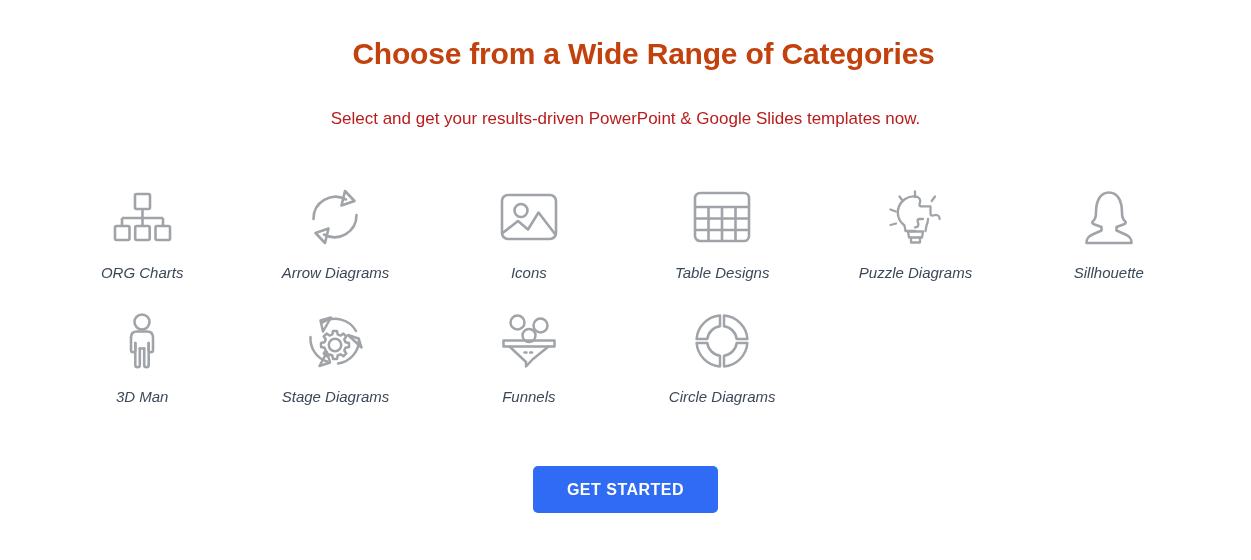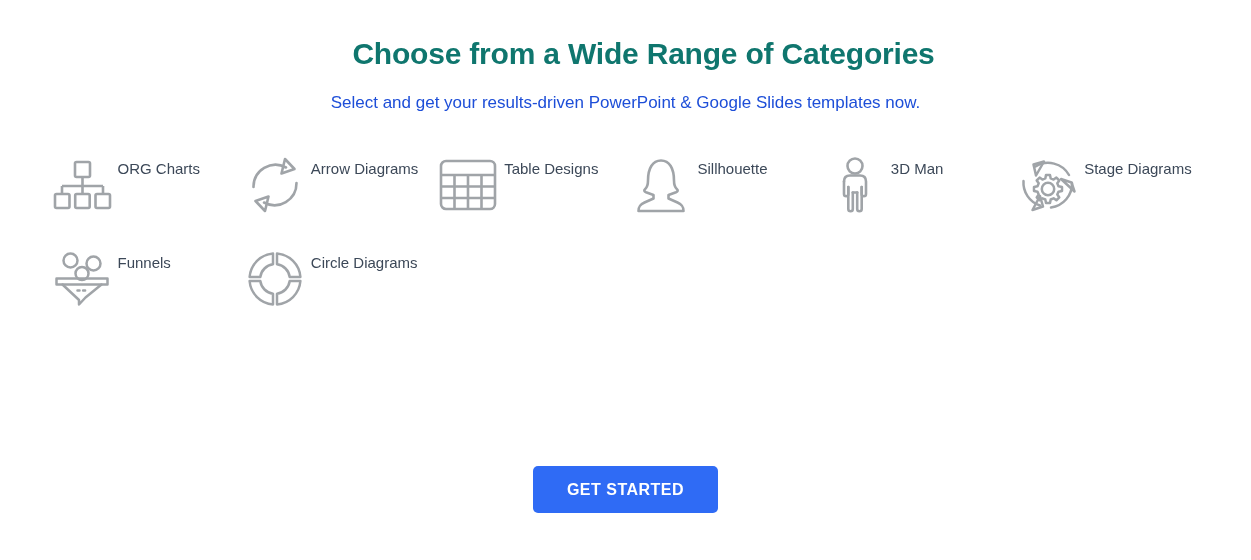--- a/index.html
+++ b/index.html
@@ -20,47 +20,49 @@
     height: 560px;
     background: #ffffff;
   }
   .page-title {
     margin: 0;
     padding-top: 34px;
     text-align: center;
     font-size: 30px;
     line-height: 40px;
     font-weight: bold;
-    color: #0f766e;
+    color: #c2410c;
     letter-spacing: -0.2px;
     padding-left: 36px;
   }
   .page-subtitle {
-    margin: 0;
+    margin: 16px;
     padding-top: 17px;
     text-align: center;
     font-size: 17px;
     line-height: 24px;
     font-weight: normal;
-    color: #1d4ed8;
+    color: #b91c1c;
   }
   .category-grid {
     margin: 0 auto;
     padding-top: 28px;
     width: 1160px;
     display: grid;
     grid-template-columns: repeat(6, 1fr);
     grid-row-gap: 12px;
   }
   .category-item {
     display: flex;
-    flex-direction: row;
+    flex-direction: column;
+    align-items: center;
     justify-content: flex-start;
     padding: 6px 0 4px 0;
     cursor: pointer;
+    font-style: italic;
   }
   .category-icon {
     width: 72px;
     height: 72px;
     display: flex;
     align-items: center;
     justify-content: center;
   }
   .category-icon svg {
     display: block;
@@ -124,33 +126,57 @@
         <svg width="60" height="58" viewBox="0 0 60 58" fill="none" stroke="#a0a4a8" stroke-width="2.6" stroke-linejoin="round" stroke-linecap="round">
           <path d="M8.5 31 A22 22 0 0 1 41 11.5"></path>
           <path d="M40 3 L49.5 13 L36.5 17.5 Z"></path>
           <path d="M51.5 27 A22 22 0 0 1 19 46.5"></path>
           <path d="M20 55 L10.5 45 L23.5 40.5 Z"></path>
         </svg>
       </span>
       <span class="category-label">Arrow Diagrams</span>
     </div>
 
+    <div class="category-item">
+      <span class="category-icon">
+        <svg width="58" height="50" viewBox="0 0 58 50" fill="none" stroke="#a0a4a8" stroke-width="2.6" stroke-linejoin="round">
+          <rect x="2" y="3" width="54" height="44" rx="6"></rect>
+          <circle cx="21" cy="18.5" r="6.5"></circle>
+          <path d="M2.6 41 L18 29 L28 37.5 L38.5 20.5 L55.4 42.5"></path>
+        </svg>
+      </span>
+      <span class="category-label">Icons</span>
+    </div>
 
     <div class="category-item">
       <span class="category-icon">
         <svg width="58" height="52" viewBox="0 0 58 52" fill="none" stroke="#a0a4a8" stroke-width="2.6" stroke-linejoin="round">
           <rect x="2" y="2" width="54" height="48" rx="5"></rect>
           <path d="M2 16 H56"></path>
           <path d="M2 27.5 H56 M2 39 H56"></path>
           <path d="M15.5 16 V50 M29 16 V50 M42.5 16 V50"></path>
         </svg>
       </span>
       <span class="category-label">Table Designs</span>
     </div>
 
+    <div class="category-item">
+      <span class="category-icon">
+        <svg width="60" height="58" viewBox="0 0 60 58" fill="none" stroke="#a0a4a8" stroke-width="2.3" stroke-linecap="round" stroke-linejoin="round">
+          <path d="M30 3.5 V9 M14.5 8.5 L17.8 13 M5.5 21.5 L10.8 23.5 M5.5 37 L11 35.5 M50 8.5 L46.7 13"></path>
+          <path d="M30 8.5 A16 16 0 0 0 19.5 37.5 L20.5 43 H30"></path>
+          <path d="M30 8.5 C33 8.5 35.2 10.5 35.2 13 C35.2 14.4 34.5 15.3 34.5 16.4 C34.5 17.6 35.5 18.4 36.8 18.4 H45.5 V25.5 C45.5 26.7 46.4 27.6 47.6 27.6 C48.8 27.6 49.6 26.8 50.9 26.8 C53 26.8 54.6 28.6 54.6 31"></path>
+          <path d="M38 31 H34.6 C33.4 31 32.6 31.9 32.6 33 C32.6 34.2 33.4 35 33.4 36.2 C33.4 38 31.9 39.3 30 39.3"></path>
+          <path d="M40.5 43 L41.5 37.5 A16 16 0 0 0 43 31"></path>
+          <path d="M23 43.5 H38 L37 49.5 H24 Z"></path>
+          <path d="M26 49.5 V54.5 H35 V49.5"></path>
+        </svg>
+      </span>
+      <span class="category-label">Puzzle Diagrams</span>
+    </div>
 
     <div class="category-item">
       <span class="category-icon">
         <svg width="58" height="56" viewBox="0 0 58 56" fill="none" stroke="#a0a4a8" stroke-width="2.6" stroke-linejoin="round" stroke-linecap="round">
           <path d="M16 23.5 C16 11.5 20.5 3.5 29 3.5 C37.5 3.5 42 11.5 42 23.5 C42 28 43 30.5 45 32.2 C46.3 33.3 45.8 34.6 44 35.3 L36.5 38 L36.5 41.5 L45.5 45.5 C50.5 47.8 51.5 50 51.5 54 H6.5 C6.5 50 7.5 47.8 12.5 45.5 L21.5 41.5 L21.5 38 L14 35.3 C12.2 34.6 11.7 33.3 13 32.2 C15 30.5 16 28 16 23.5 Z"></path>
         </svg>
       </span>
       <span class="category-label">Sillhouette</span>
     </div>
 

